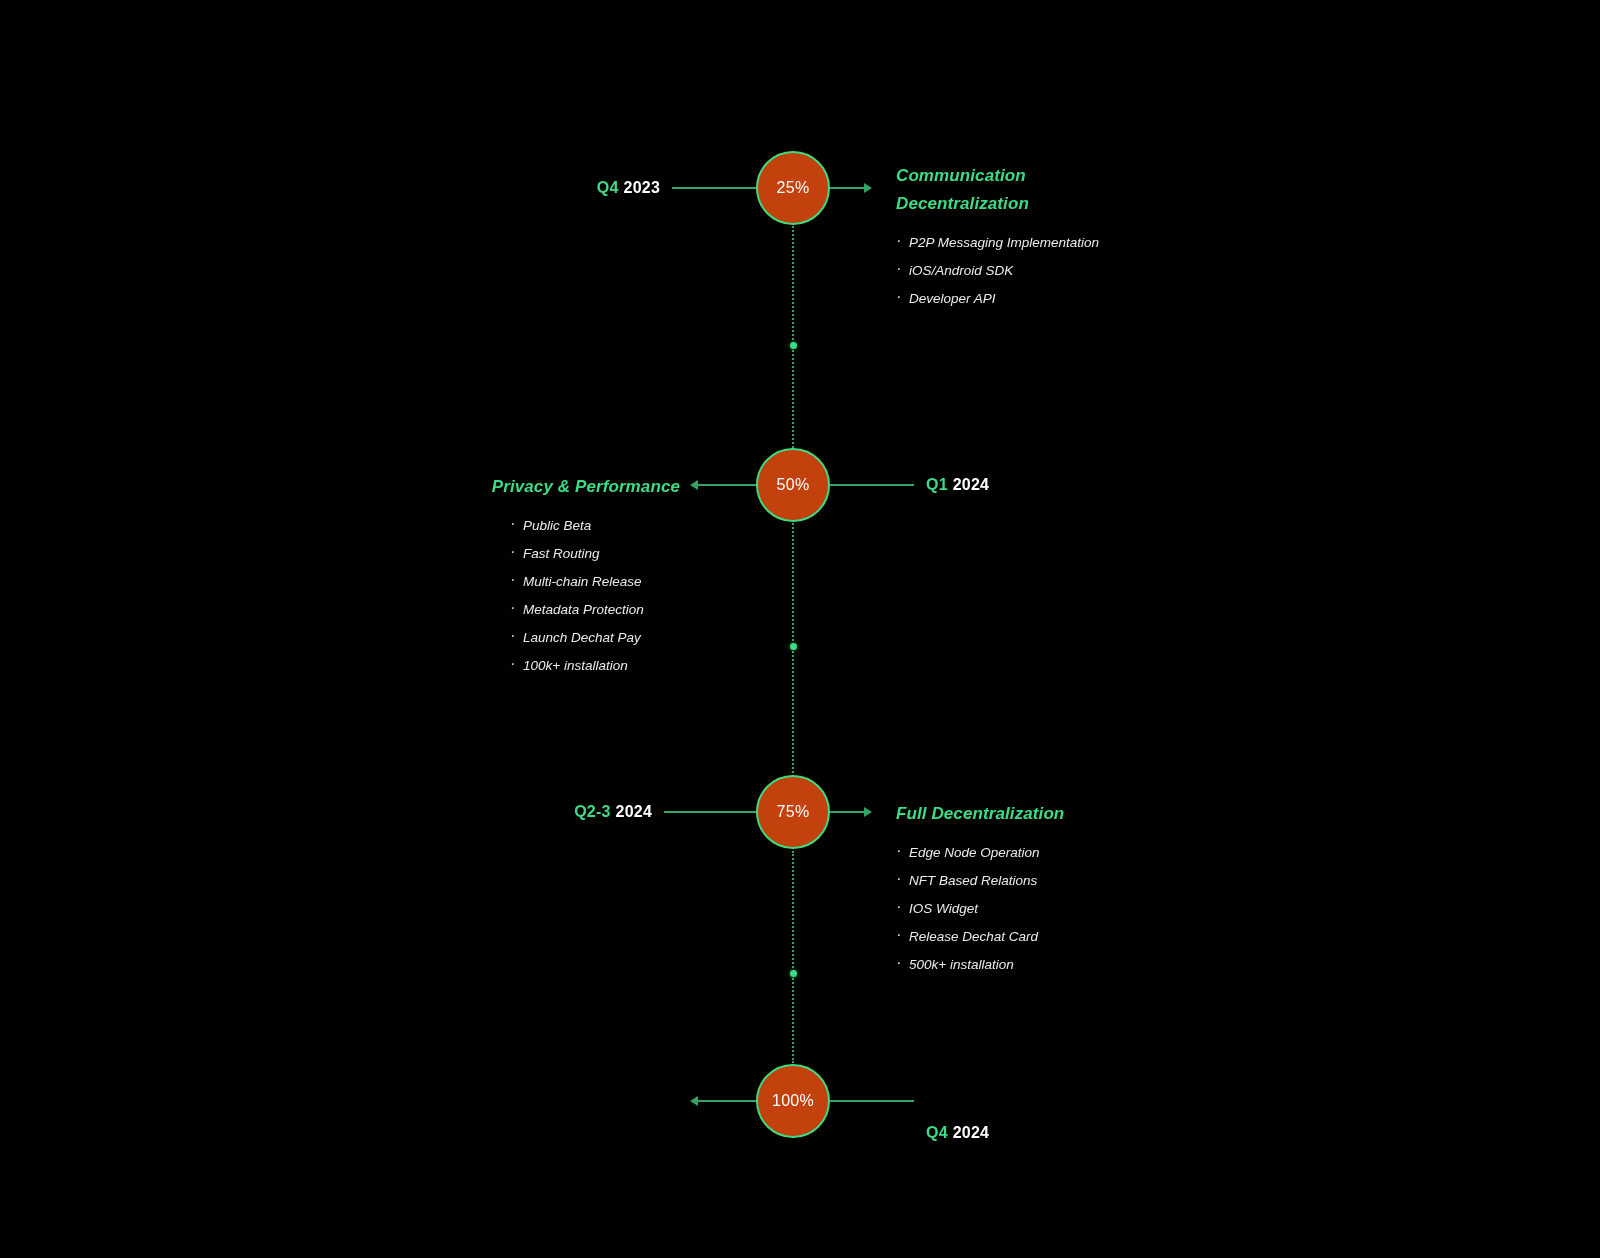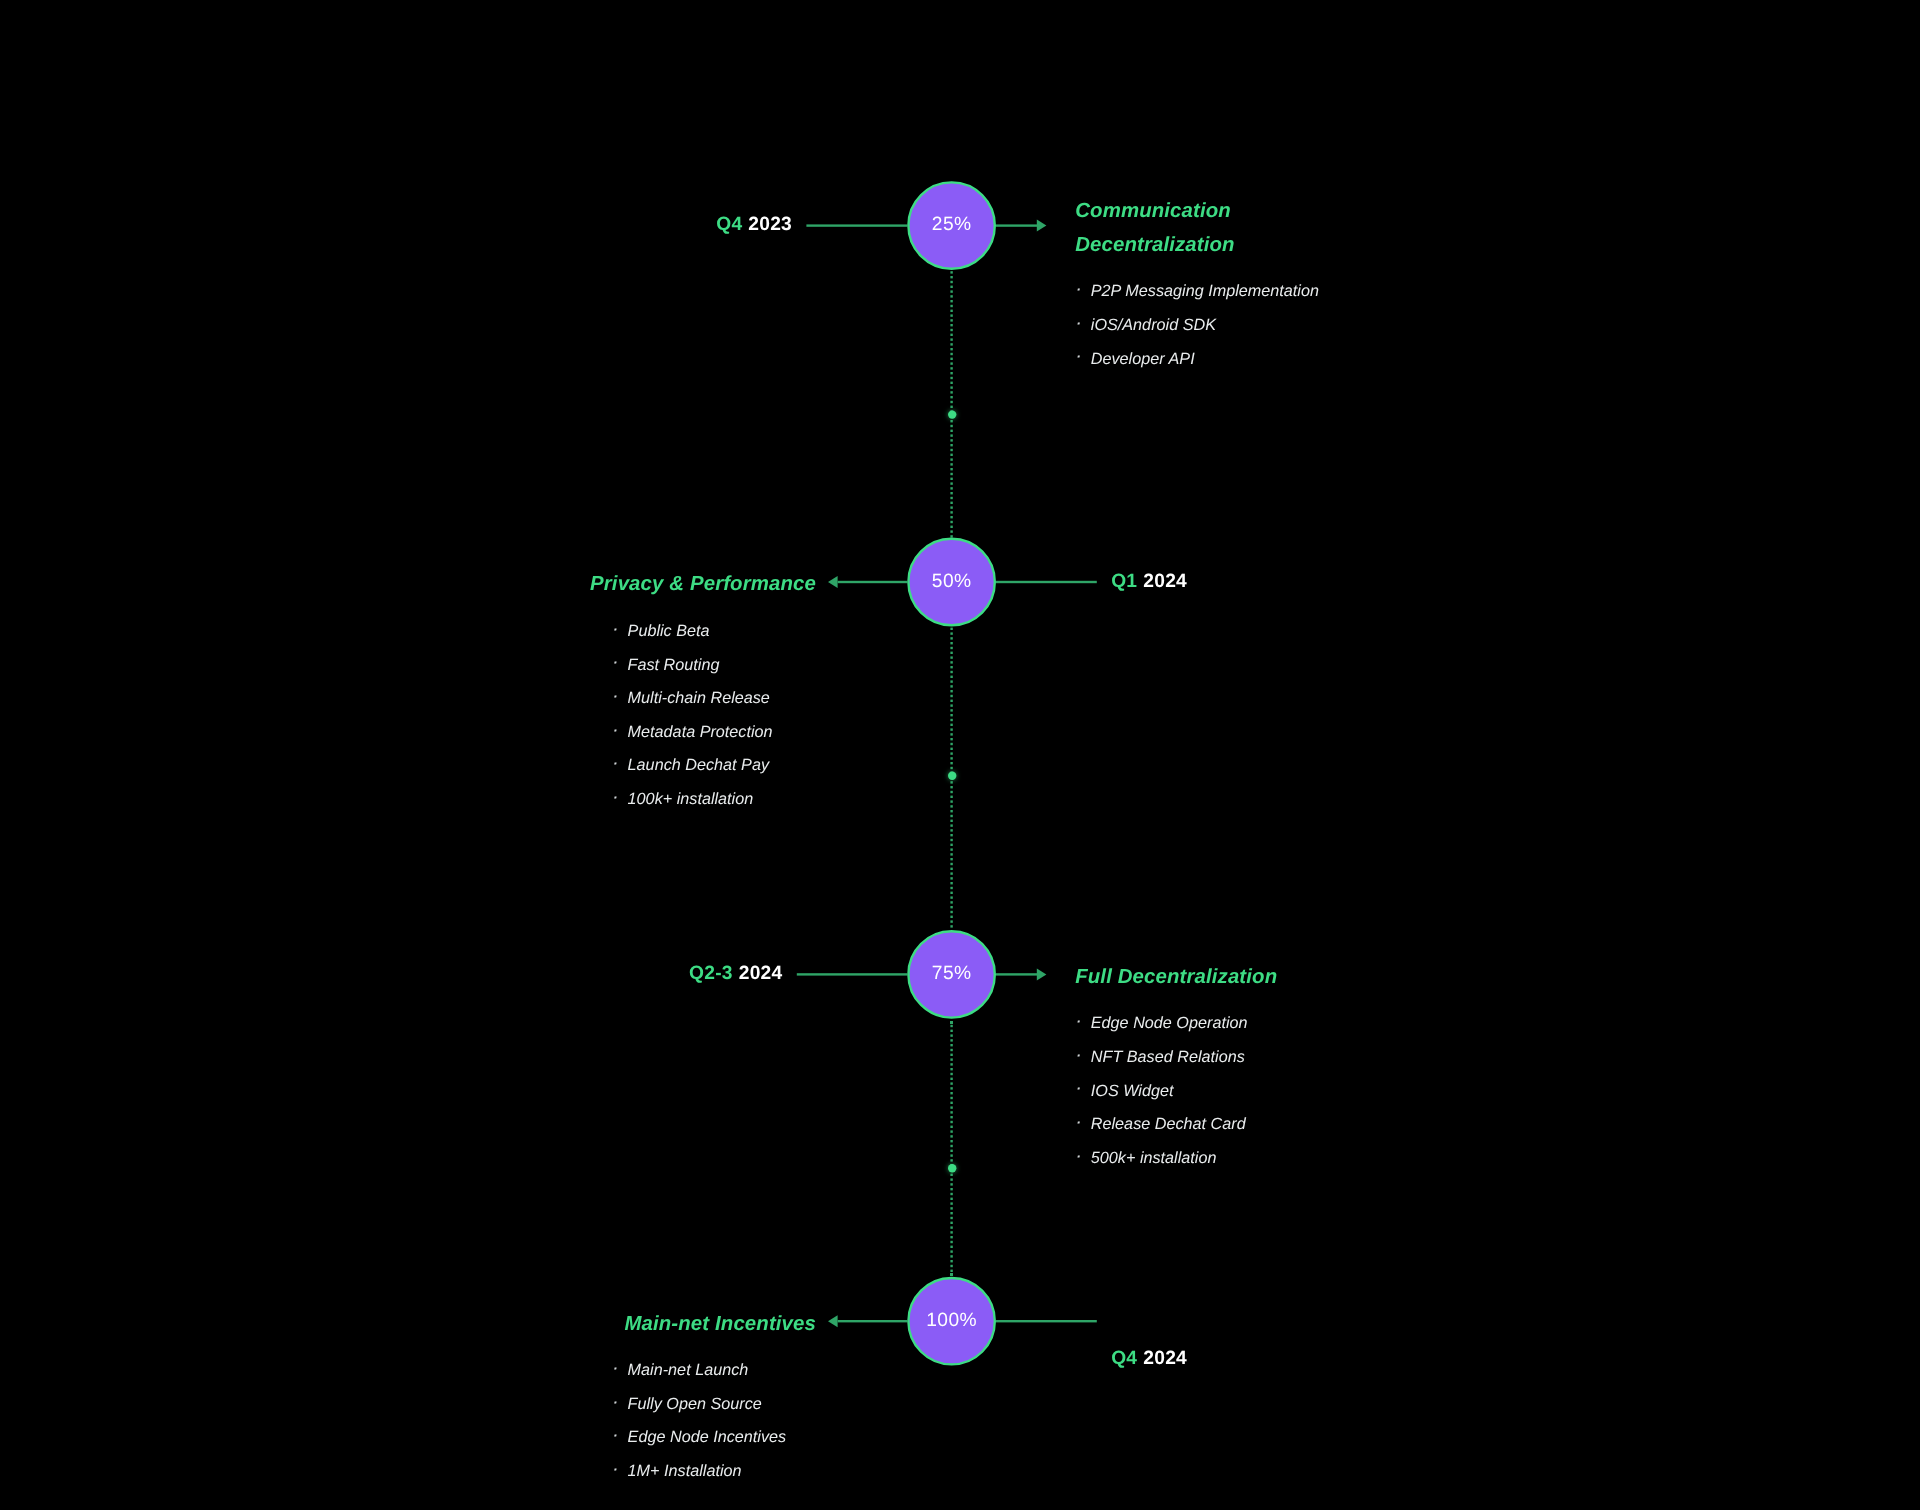--- a/index.html
+++ b/index.html
@@ -36,21 +36,21 @@
     left:790px;
     box-shadow:0 0 4px rgba(61,220,132,.6);
   }
 
   
   .node {
     position:absolute;
     width:74px; height:74px;
     border:2px solid #3ddc84;
     border-radius:50%;
-    background:#8b5cf6;
+    background:#c2410c;
     display:flex; align-items:center; justify-content:center;
     color:#ffffff;
     font-size:16px;
     font-weight:400;
     letter-spacing:.3px;
     z-index:4;
   }
 
   
   .arm {
@@ -208,23 +208,14 @@
     <span>100%</span>
   </div>
   <div class="arm" style="left:698px;top:1100px;width:58px;"></div>
   <div class="arrow-head arrow-left" style="left:690px;top:1096px;"></div>
   <div class="arm" style="left:830px;top:1100px;width:84px;"></div>
 
   <div class="date right-of" style="left:926px;top:1092px;width:240px;margin-top:32px;">
     <span class="q">Q4</span><span>2024</span>
   </div>
 
-  <div class="content align-right" style="left:210px;top:1089px;width:470px;">
-    <h3>Main-net Incentives</h3>
-    <ul class="bullets" style="margin-left:300px;">
-      <li>Main-net Launch</li>
-      <li>Fully Open Source</li>
-      <li>Edge Node Incentives</li>
-      <li>1M+ Installation</li>
-    </ul>
-  </div>
 
 </div>
 
 </body></html>

